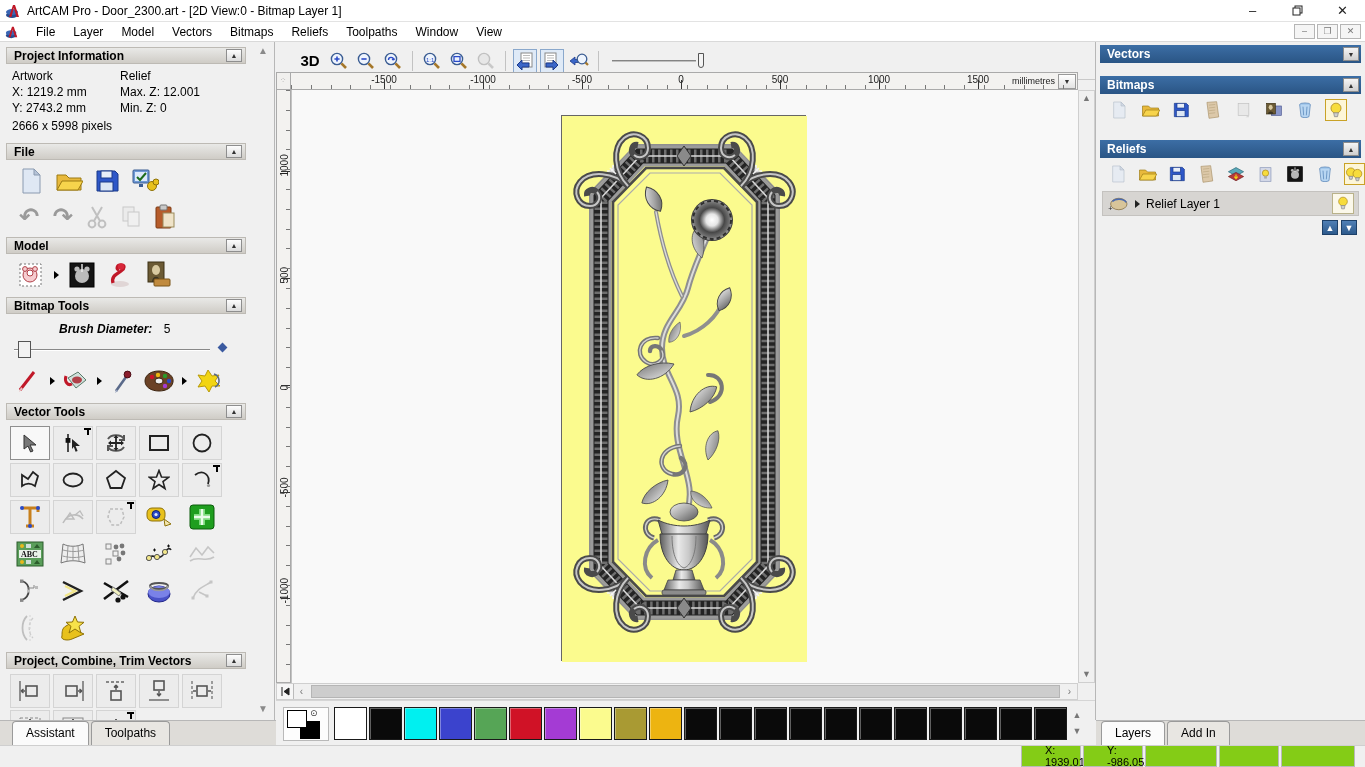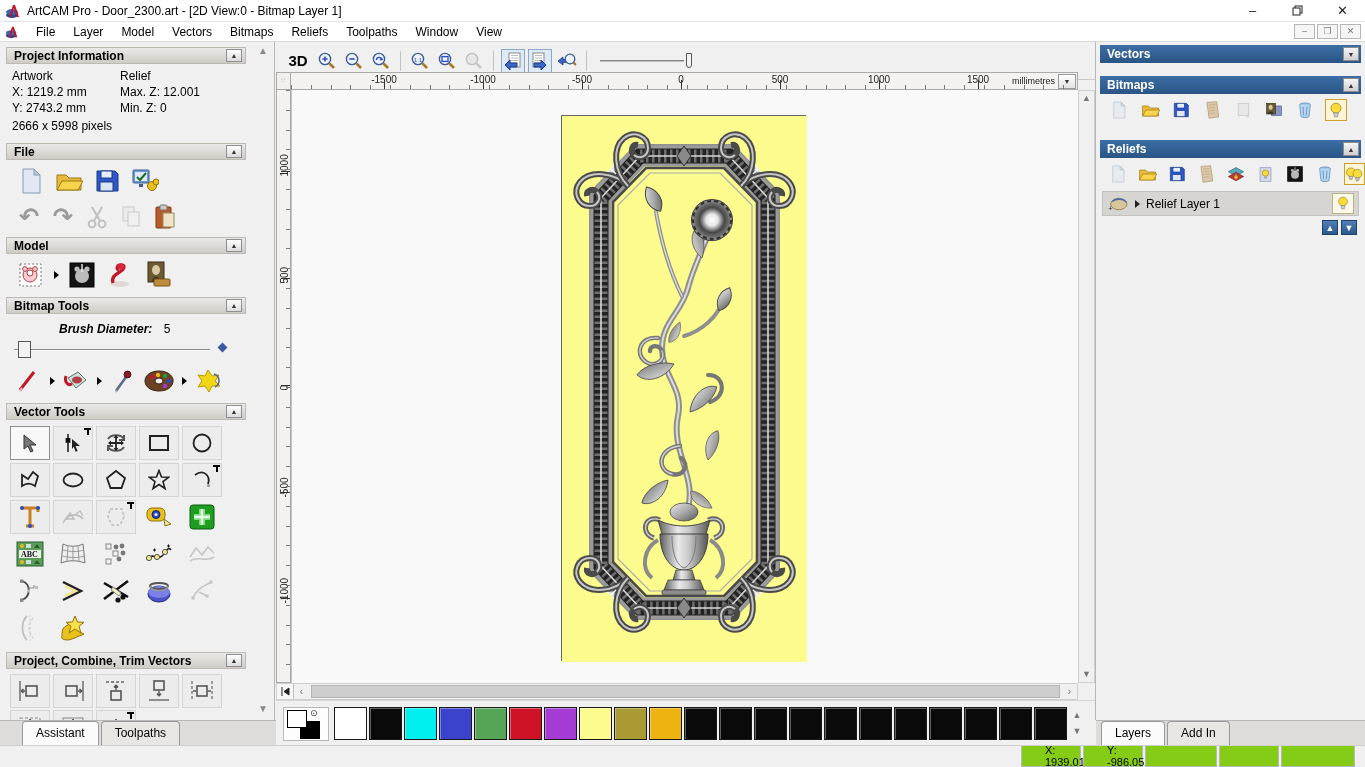--- a/index.html
+++ b/index.html
@@ -47,27 +47,27 @@
   .vt { position:relative; width:40px; height:34px; background:#ececec; border:1px solid #d4d4d4; display:flex; align-items:center; justify-content:center; }
   .vt.pressed { background:#f8f8f8; border:1px solid #8f8f8f; }
   .vt.flat { background:transparent; border:1px solid transparent;font-family:Liberation Serif, serif; }
   .pin { position:absolute; top:1px; right:1px; width:7px; height:8px; }
   .pin::before { content:""; position:absolute; top:0; left:0; width:7px; height:2px; background:#000; }
   .pin::after { content:""; position:absolute; top:2px; left:3px; width:1.5px; height:5px; background:#000; }
   .pos-row2-clip { height:16px; overflow:hidden; }
   .nes-text { font-weight:bold; font-size:13px; letter-spacing:0; }
 
   
-  .lp-tabs { position:absolute; left:0; top:720px; width:298px; height:25px; background:#dedcd8; border-top:1px solid #b7b7b7; display:flex; align-items:flex-end; padding-left:22px; }
+  .lp-tabs { position:absolute; left:0; top:720px; width:298px; height:25px; background:#dedcd8; border-top:1px solid #b7b7b7; display:flex; align-items:flex-end; padding-left:12px; }
   .tab { position:relative; padding:4px 13px 5px 13px; border:1px solid #9a9a9a; border-bottom:none; border-radius:4px 4px 0 0; background:#e8e6e2; margin-right:2px; font-size:12px; }
   .tab.active { background:#fbfbfb; z-index:2; }
 
   
   .center { position:absolute; left:276px; top:42px; width:819px; height:703px; background:#f0f0f0; }
-  .view-toolbar { position:absolute; left:0; top:0; width:100%; height:38px; background:#f0f0f0; border-bottom:1px solid #c9c9c9; display:flex; align-items:center; padding-left:8px; gap:3px; }
+  .view-toolbar { position:absolute; left:0; top:0; width:100%; height:38px; background:#f0f0f0; border-bottom:1px solid #c9c9c9; display:flex; align-items:center; padding-left:20px; gap:3px; }
   .tb-btn { width:24px; height:24px; display:flex; align-items:center; justify-content:center; border:1px solid transparent; }
   .tb-btn.pressed { border:1px solid #8aa8cc; background:#dfeaf7; }
   .tb-btn.disabled { opacity:.45; }
   .tb-sep { width:1px; height:20px; background:#c2c2c2; margin:0 4px; }
   .btn3d { font-weight:bold; font-size:15px; width:28px; }
   .fade-slider { position:relative; width:96px; height:20px; margin-left:6px; }
   .fade-slider .track { position:absolute; left:0; right:12px; top:9px; height:2px; background:linear-gradient(#666,#ddd); }
   .fade-slider .fh { position:absolute; right:4px; top:2px; width:6px; height:15px; border:1px solid #555; border-radius:0 0 3px 3px; background:#f4f4f4; }
 
   

